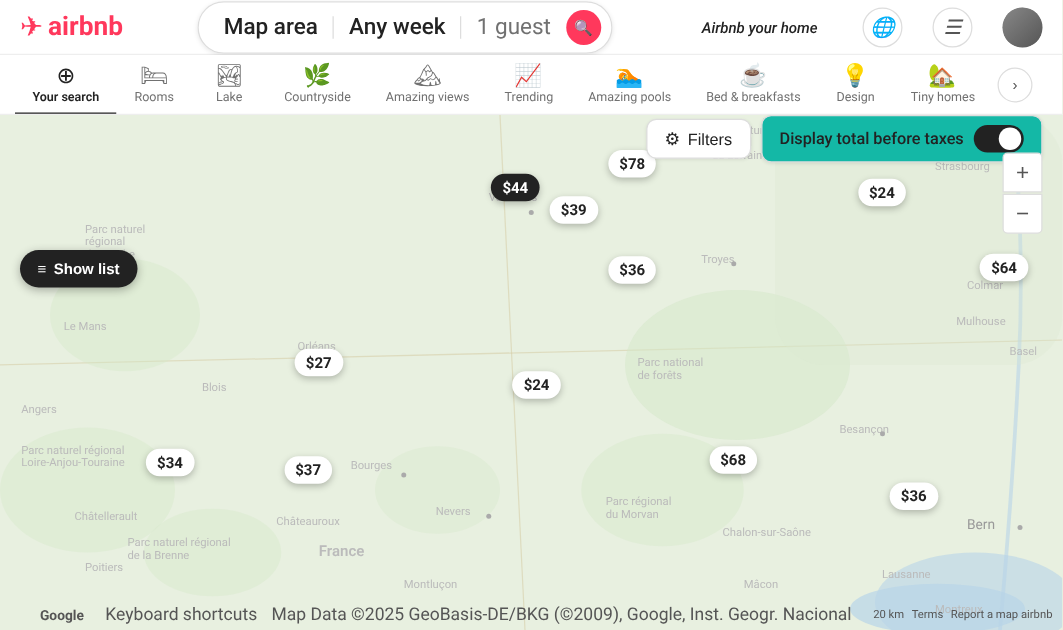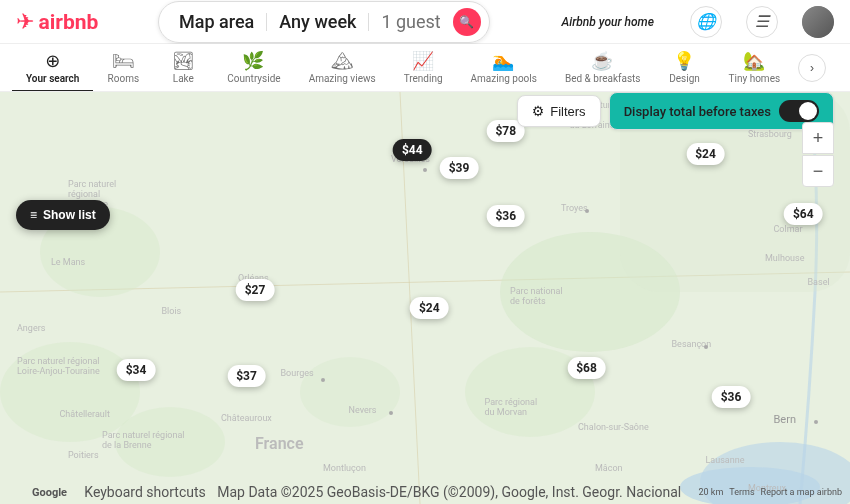--- a/index.html
+++ b/index.html
@@ -204,21 +204,21 @@
   <div class="map-label map-label-sm" style="left:28%;top:44%;">Orléans</div>
   <div class="map-label map-label-sm" style="left:60%;top:47%;">Parc national<br>de forêts</div>
   <div class="map-label map-label-sm" style="left:2%;top:56%;">Angers</div>
   <div class="map-label map-label-sm" style="left:19%;top:52%;">Blois</div>
   <div class="map-label map-label-sm" style="left:79%;top:60%;">Besançon</div>
   <div class="map-label map-label-sm" style="left:2%;top:64%;">Parc naturel régional<br>Loire-Anjou-Touraine</div>
   <div class="map-label map-label-sm" style="left:33%;top:67%;">Bourges</div>
   <div class="map-label map-label-sm" style="left:41%;top:76%;">Nevers</div>
   <div class="map-label map-label-sm" style="left:57%;top:71%;margin-top:12px;">Parc régional<br>du Morvan</div>
   <div class="map-label map-label-sm" style="left:68%;top:80%;">Chalon-sur-Saône</div>
-  <div class="map-label map-label-lg" style="left:30%;top:83%;font-size:16px;color:#bbb;font-weight:600;">France</div>
+  <div class="map-label map-label-lg" style="left:30%;top:83%;font-size:12px;color:#bbb;font-weight:600;">France</div>
   <div class="map-label map-label-sm" style="left:26%;top:78%;">Châteauroux</div>
   <div class="map-label map-label-sm" style="left:7%;top:77%;">Châtellerault</div>
   <div class="map-label map-label-sm" style="left:8%;top:87%;">Poitiers</div>
   <div class="map-label map-label-sm" style="left:12%;top:82%;">Parc naturel régional<br>de la Brenne</div>
   <div class="map-label map-label-sm" style="left:38%;top:90%;">Montluçon</div>
   <div class="map-label map-label-sm" style="left:70%;top:90%;text-align:center;">Mâcon</div>
   <div class="map-label map-label-sm" style="left:83%;top:88%;">Lausanne</div>
   <div class="map-label map-label-sm" style="left:88%;top:95%;">Montreux</div>
   <div class="map-label map-label-md" style="left:91%;top:78%;font-size:11px;color:#999;">Bern</div>
 

